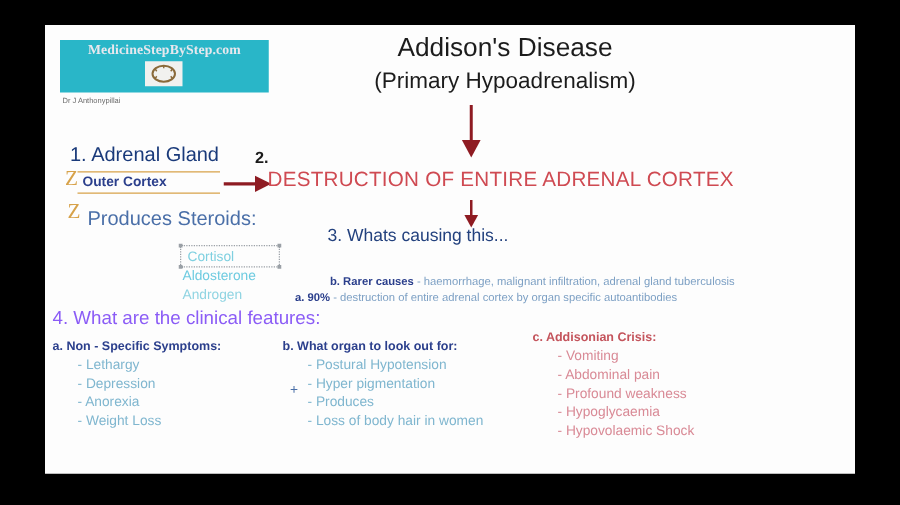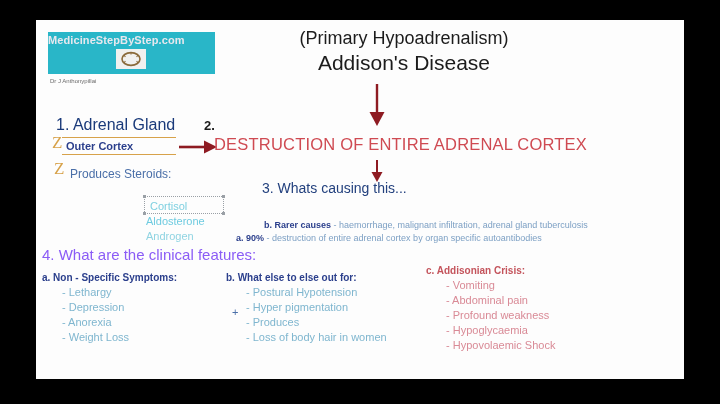--- a/index.html
+++ b/index.html
@@ -9,23 +9,23 @@
 
   #screen{position:relative;width:720px;height:404px;background:#000;}
 
   
   #slide{position:absolute;left:36px;top:20px;width:648px;height:359px;
          background:#fdfdfd;overflow:hidden;}
 
   
   #logo-box{position:absolute;left:12px;top:12px;width:167px;height:42px;
             background:#29b6c8;}
-  #logo-text{position:absolute;left:0;top:2px;width:167px;
+  #logo-text{position:absolute;left:0;top:2px;width:167px;text-align:center;
              font-size:11px;font-weight:bold;color:#e8e8ee;
-             letter-spacing:.1px;white-space:nowrap;}
+             letter-spacing:.1px;white-space:nowrap;font-family:Liberation Serif, serif;}
   #logo-mark{position:absolute;left:68px;top:17px;width:30px;height:20px;
              background:#f1f1ef;display:flex;align-items:center;justify-content:center;}
   #logo-mark svg{display:block;}
   #logo-author{position:absolute;left:14px;top:58px;font-size:6px;color:#6b6b6b;
                white-space:nowrap;}
 
   
   #title-wrap{position:absolute;left:218px;top:6px;width:300px;text-align:center;
               color:#1c1c1c;}
   #title-main{font-size:21px;line-height:26px;white-space:nowrap;}
@@ -33,21 +33,21 @@
 
   
   #s1-head{position:absolute;left:0px;top:96px;font-size:16px;color:#1a3a7a;
            white-space:nowrap;margin-left:20px;}
   #s1-outer{position:absolute;left:30px;top:120px;font-size:11px;font-weight:bold;
             color:#2b3f8c;white-space:nowrap;}
   #s1-outer-rule{position:absolute;left:26px;top:117px;width:114px;height:0;
                  border-top:1.2px solid #d7a24a;}
   #s1-outer-rule2{position:absolute;left:26px;top:134px;width:114px;height:0;
                   border-top:1.2px solid #d7a24a;}
-  #s1-prod{position:absolute;left:34px;top:147px;font-size:12px;color:#4a6fa8;
+  #s1-prod{position:absolute;left:34px;top:147px;font-size:16px;color:#4a6fa8;
            white-space:nowrap;}
   .zmark{position:absolute;color:#d7a24a;font-size:17px;line-height:1;
          font-family:"Liberation Serif",serif;}
 
   .steroid{position:absolute;font-size:11px;white-space:nowrap;}
   #st-cortisol{left:114px;top:180px;color:#7fd0e0;text-align:center;}
   #st-aldo{left:110px;top:195px;color:#6ecbe0;}
   #st-andro{left:110px;top:210px;color:#90d4e2;}
   #cortisol-sel{position:absolute;left:108px;top:176px;width:78px;height:16px;
                 border:1px dotted #9aa0a6;}
@@ -97,22 +97,22 @@
       <div id="logo-mark">
         <svg width="22" height="16" viewBox="0 0 22 16" aria-hidden="true">
           <ellipse cx="11" cy="8" rx="9" ry="6.4" fill="none" stroke="#8a6a3a" stroke-width="1.6"></ellipse>
           <path d="M4 4 L5.4 6 M18 4 L16.6 6 M11 1.8 L11 3.6 M4 12 L5.4 10 M18 12 L16.6 10" stroke="#8a6a3a" stroke-width="1.1" fill="none"></path>
         </svg>
       </div>
     </div>
     <div id="logo-author">Dr J Anthonypillai</div>
 
     <div id="title-wrap">
+      <div id="title-main">Addison's Disease</div>
       <div id="title-sub">(Primary Hypoadrenalism)</div>
-      <div id="title-main">Addison's Disease</div>
     </div>
 
     <svg class="arrow" style="left:329px;top:62px;" width="24" height="46">
       <line x1="12" y1="2" x2="12" y2="34" stroke="#8e1b22" stroke-width="2.4"></line>
       <polygon points="12,44 4.5,30 19.5,30" fill="#8e1b22"></polygon>
     </svg>
 
     <div id="s1-head">1. Adrenal Gland</div>
 
     <div id="s1-outer-rule"></div>
@@ -163,21 +163,21 @@
       <div class="col-head">a. Non - Specific Symptoms:</div>
       <div class="col-item">- Lethargy</div>
       <div class="col-item">- Depression</div>
       <div class="col-item">- Anorexia</div>
       <div class="col-item">- Weight Loss</div>
     </div>
 
     <div id="plus-mark">+</div>
 
     <div class="col blue" id="col-b">
-      <div class="col-head">b.  What else to else out for:</div>
+      <div class="col-head">b.  What organ to look out for:</div>
       <div class="col-item">- Postural Hypotension</div>
       <div class="col-item">- Hyper pigmentation</div>
       <div class="col-item">- Produces</div>
       <div class="col-item">- Loss of body hair in women</div>
     </div>
 
     <div class="col pink" id="col-c">
       <div class="col-head">c. Addisonian Crisis:</div>
       <div class="col-item">- Vomiting</div>
       <div class="col-item">- Abdominal pain</div>

